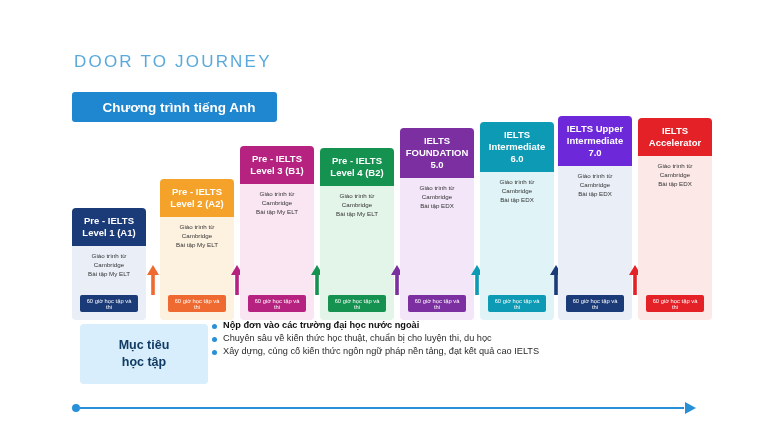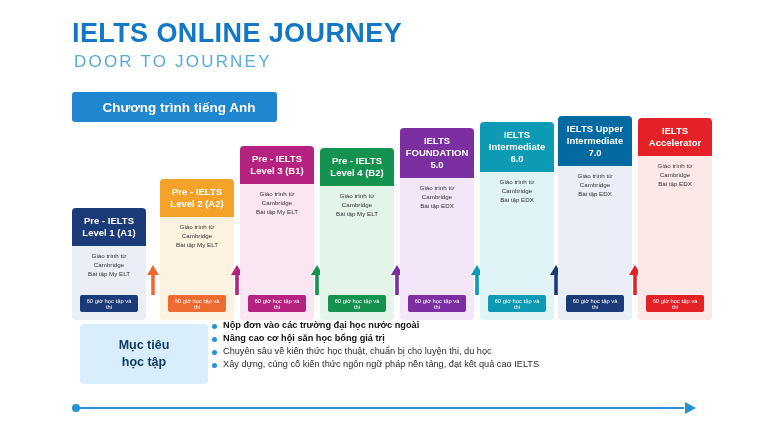--- a/index.html
+++ b/index.html
@@ -193,21 +193,20 @@
     font-size: 10px;
     font-weight: bold;
     color: #1a1a1a;
   }
 </style>
 </head>
 <body>
 
 <div class="stage">
 
-  <div class="title">IELTS ONLINE JOURNEY</div>
   <div class="subtitle">DOOR TO JOURNEY</div>
 
   <div class="program-pill">
     <span>Chương trình tiếng Anh</span>
   </div>
 
   <div id="cards">
       <div class="card" style="left: 72px; top: 208px; height: 112px; background: rgb(233, 238, 247);">
         <div class="card-head" style="background: rgb(26, 58, 120);">Pre - IELTS<br>Level 1 (A1)</div>
         <div class="card-body">
@@ -268,21 +267,21 @@
         <div class="card-body">
           <div class="card-desc">Giáo trình từ<br>Cambridge<br>Bài tập EDX</div>
           <div class="card-hours" style="background: rgb(12, 154, 180);">60 giờ học tập và thi</div>
         </div>
       </div>
       <div class="arrow" style="left: 550px; top: 265px;"><svg width="12" height="30" viewBox="0 0 12 30">
           <rect x="4.2" y="9" width="3.6" height="21" fill="#1a3a78"></rect>
           <polygon points="6,0 12,10 0,10" fill="#1a3a78"></polygon>
         </svg></div>
       <div class="card" style="left: 558px; top: 116px; height: 204px; background: rgb(233, 238, 247);">
-        <div class="card-head" style="background: #0369a1;">IELTS Upper<br>Intermediate<br>7.0</div>
+        <div class="card-head" style="background: #6d28d9;">IELTS Upper<br>Intermediate<br>7.0</div>
         <div class="card-body">
           <div class="card-desc">Giáo trình từ<br>Cambridge<br>Bài tập EDX</div>
           <div class="card-hours" style="background: rgb(26, 58, 120);">60 giờ học tập và thi</div>
         </div>
       </div>
       <div class="arrow" style="left: 629px; top: 265px;"><svg width="12" height="30" viewBox="0 0 12 30">
           <rect x="4.2" y="9" width="3.6" height="21" fill="#e32127"></rect>
           <polygon points="6,0 12,10 0,10" fill="#e32127"></polygon>
         </svg></div>
       <div class="card" style="left: 638px; top: 118px; height: 202px; background: rgb(253, 232, 232);">
@@ -296,24 +295,20 @@
 
   <div class="goal-box">
     <span>Mục tiêu</span>
     <span>học tập</span>
   </div>
 
   <div class="goal-list" id="goal-list">
       <div class="goal-item bold">
         <span class="bullet"></span>
         <span>Nộp đơn vào các trường đại học nước ngoài</span>
-      </div>
-      <div class="goal-item bold">
-        <span class="bullet"></span>
-        <span>Nâng cao cơ hội săn học bổng giá trị</span>
       </div>
       <div class="goal-item">
         <span class="bullet"></span>
         <span>Chuyên sâu về kiến thức học thuật, chuẩn bị cho luyện thi, du học</span>
       </div>
       <div class="goal-item">
         <span class="bullet"></span>
         <span>Xây dựng, củng cố kiến thức ngôn ngữ pháp nền tảng, đạt kết quả cao IELTS</span>
       </div>
     </div>

